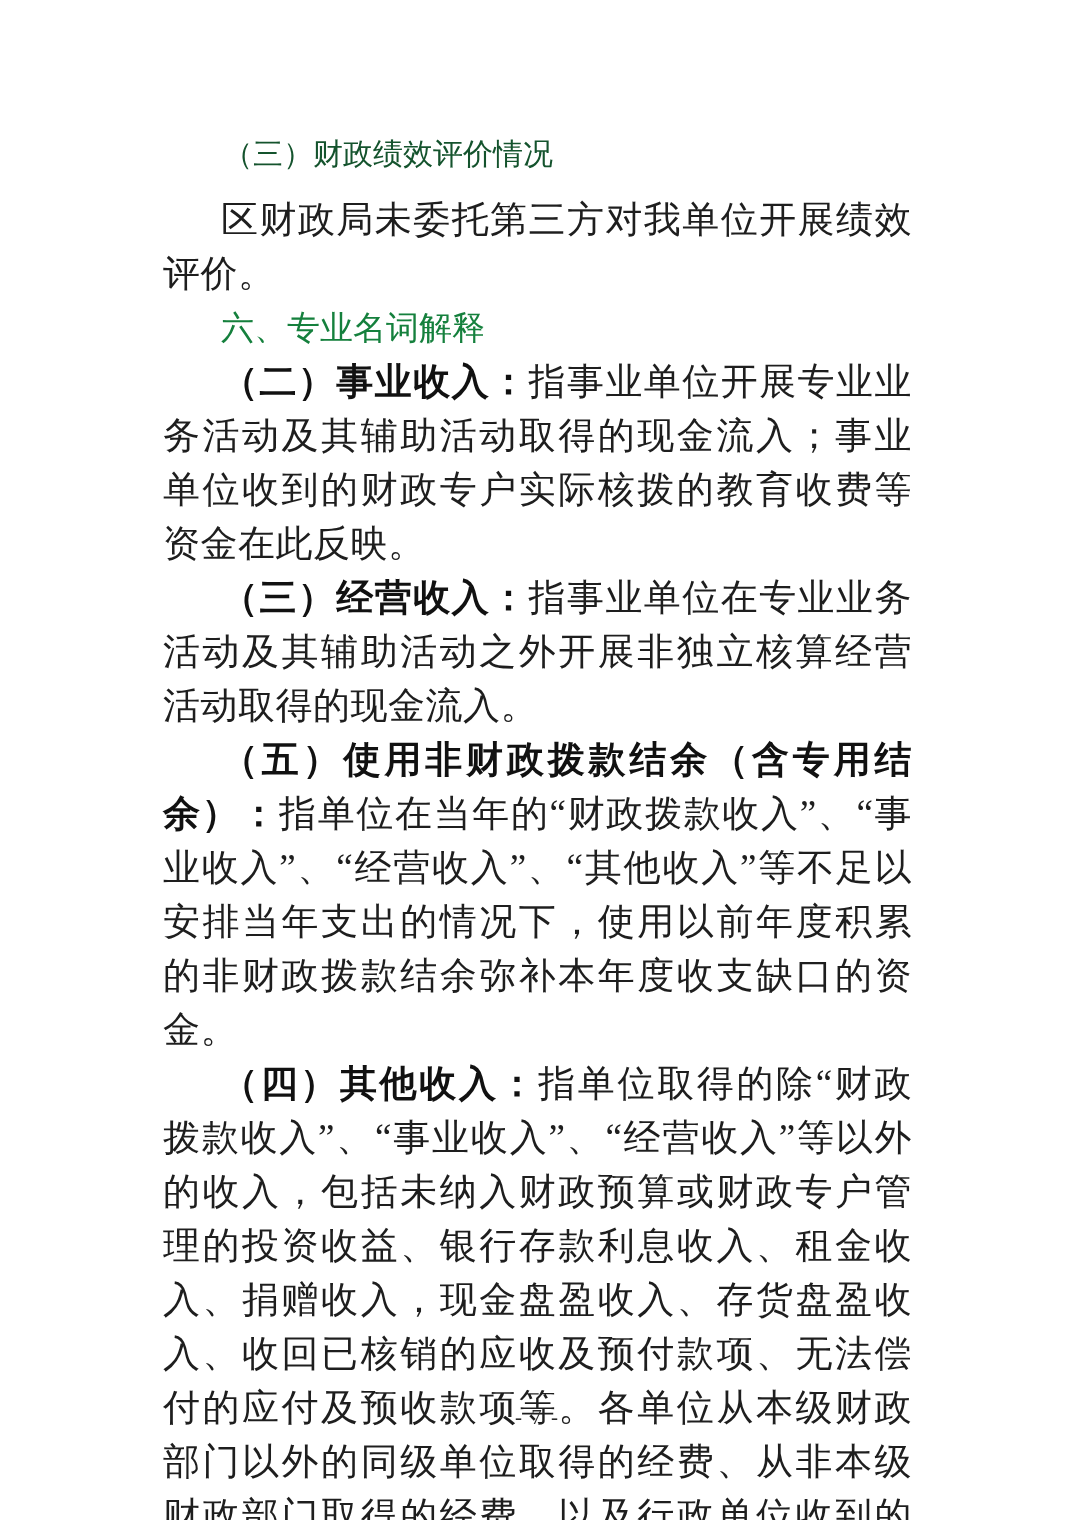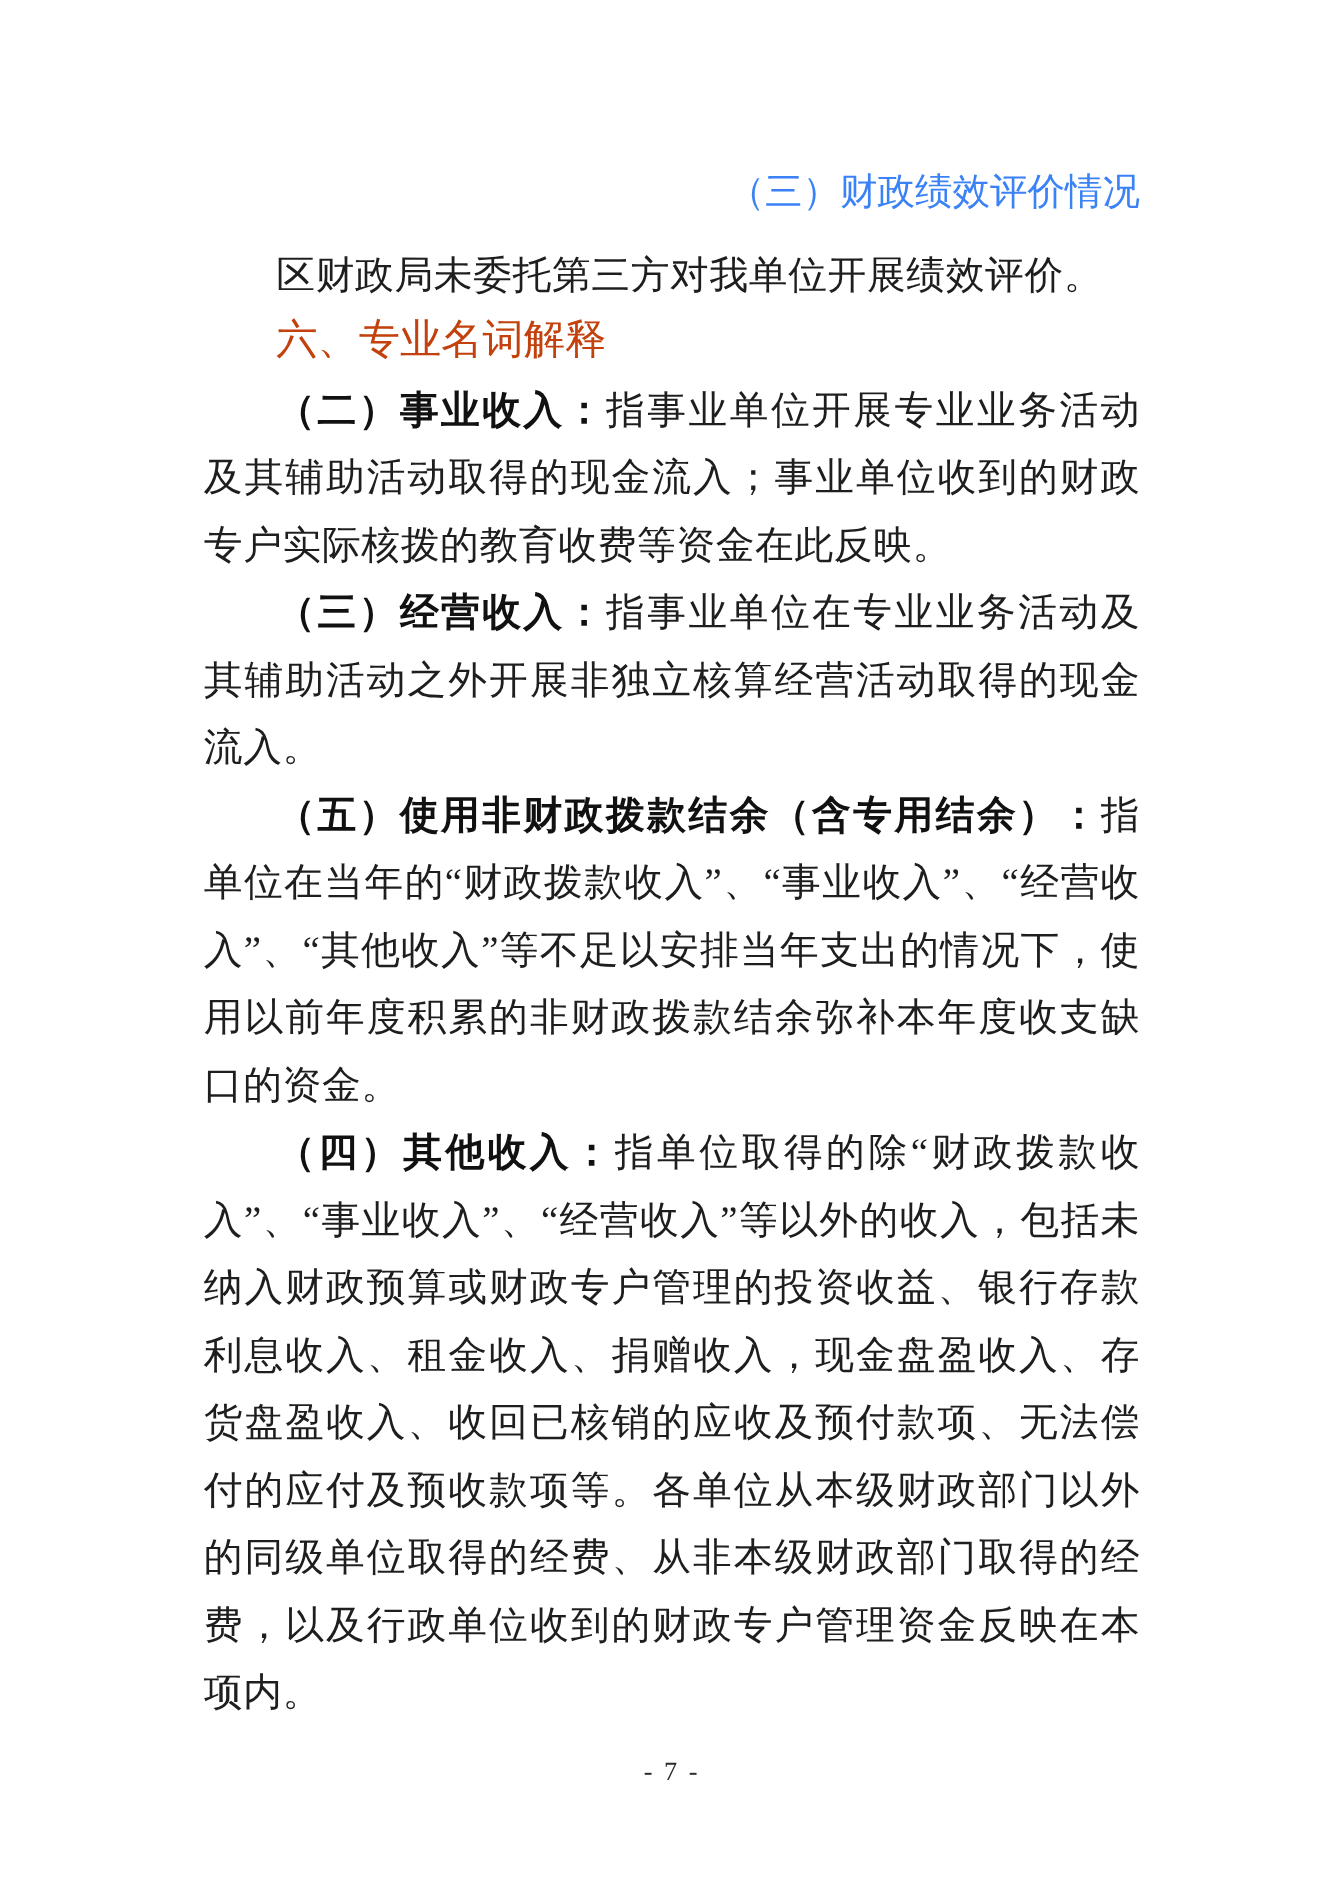--- a/index.html
+++ b/index.html
@@ -30,39 +30,38 @@
   .text-block h2,
   .text-block h3 {
     margin: 0;
     padding: 0;
     font-weight: normal;
   }
   .h-sub {
     font-size: 30px;
     line-height: 54px;
     font-weight: bold;
-    color: #3b82f6;
+    color: #14532d;
     text-indent: 60px;
     margin-bottom: 12px !important;
-    text-align: right;
   }
   .body-par {
-    font-size: 31px;
+    font-size: 37px;
     line-height: 54px;
     text-align: justify;
     text-indent: 58px;
     color: #1e1e1e;
     letter-spacing: 0.5px;
   }
   .h-main {
-    font-family: Liberation Mono, monospace;
+    font-family: Liberation Serif, serif;
     font-size: 33px;
     line-height: 54px;
     font-weight: bold;
-    color: #c2410c;
+    color: #15803d;
     text-indent: 58px;
   }
   .term-lead {
     font-weight: bold;
     color: #111111;
   }
   .page-footer {
     position: absolute;
     left: 0;
     top: 1405px;

